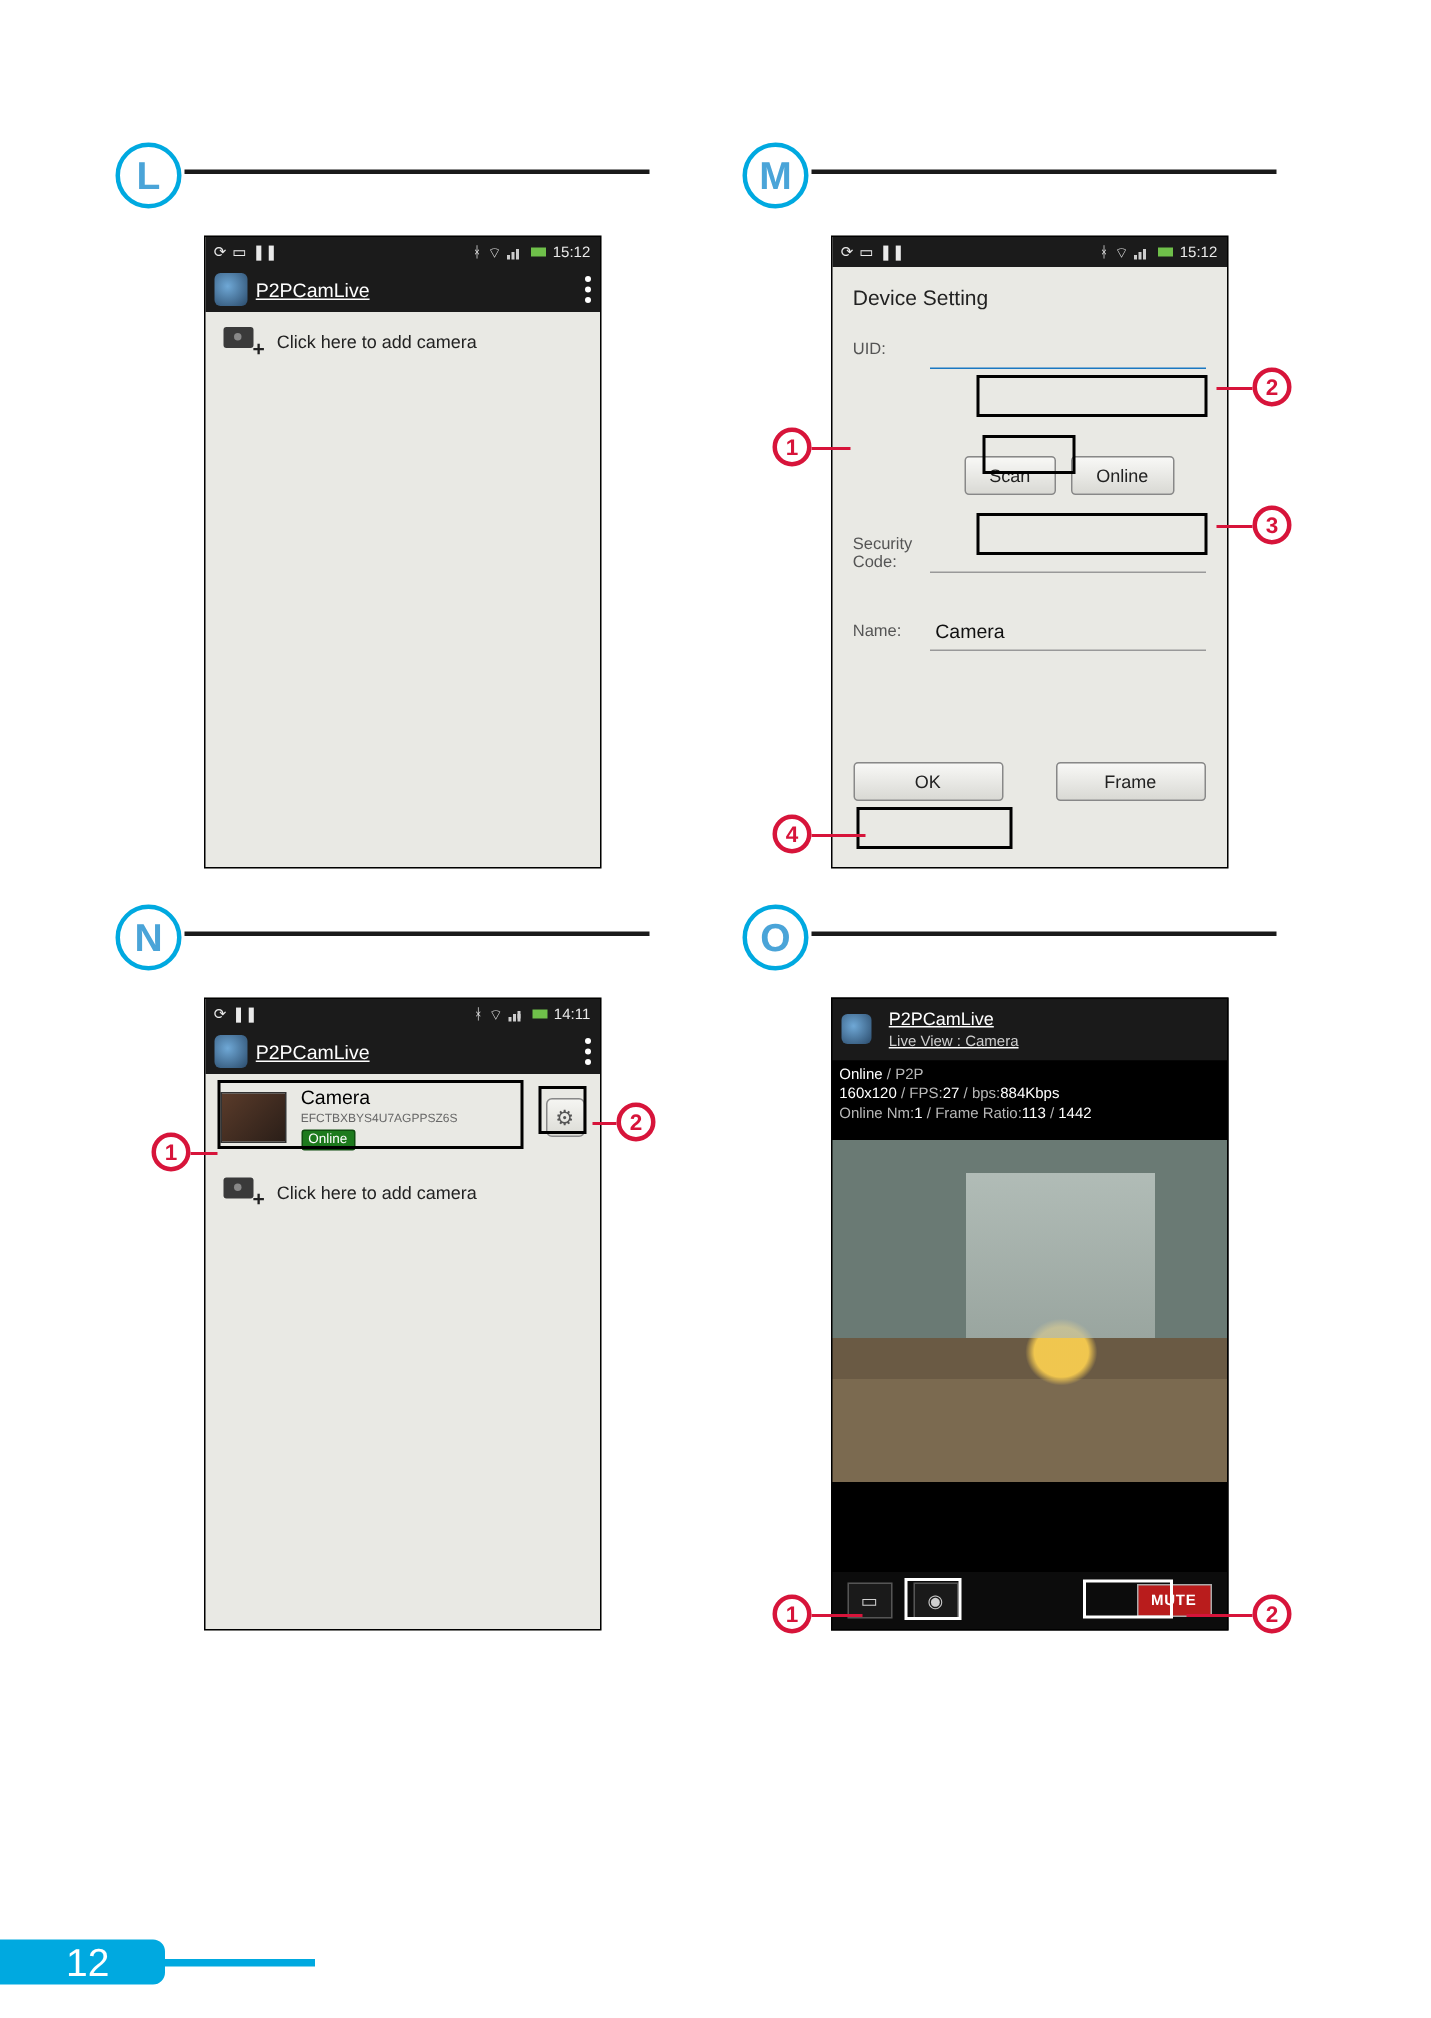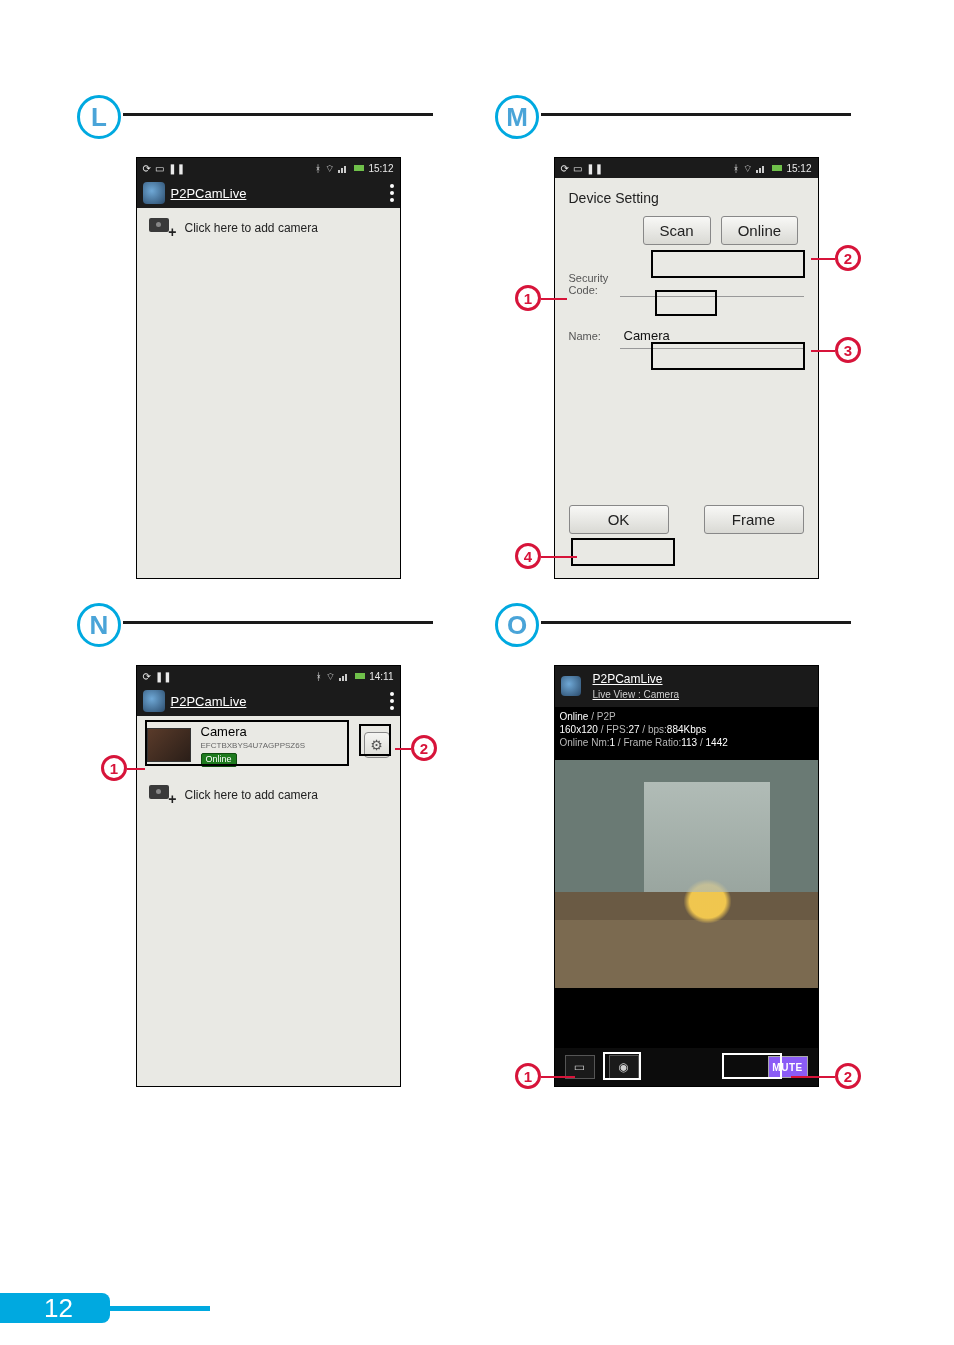--- a/index.html
+++ b/index.html
@@ -109,21 +109,21 @@
   .form-row { display:flex; align-items:center; margin: 14px 0; font-size: 11px; color:#555; }
   .form-row label { width: 74px; }
   .form-row input[type=text] {
     flex:1; height:26px; border:none; border-bottom: 1px solid #999; background: transparent;
     padding: 0 4px; font-size: 13px; color:#111;
   }
   .btn-row { display:flex; gap: 10px; margin-left: 74px; margin-top:6px; }
   .btn-beveled {
     background: linear-gradient(#f8f8f6,#d9d9d4);
     border: 1px solid #888; border-radius: 3px;
-    font-size: 15px; padding: 5px 16px; color:#222;
+    font-size: 12px; padding: 5px 16px; color:#222;margin-top:44px;
   }
   .bottom-btns {
     position: absolute; bottom: 14px; left: 14px; right: 14px;
     display:flex; justify-content: space-between;
   }
   .bottom-btns .btn-beveled { width: 100px; text-align:center; }
   
   .cam-item { display:flex; align-items:center; padding: 8px 10px; gap:10px; }
   .cam-thumb { width:44px; height:34px; background: linear-gradient(135deg,#5a3b2a,#2a1e18); border:1px solid #333; }
   .cam-meta { font-size: 10px; color:#333; line-height:1.3; }
@@ -147,21 +147,21 @@
   }
   .video-area::after{
     content:''; position:absolute; left:34%; top:10%; width:48%; height:48%;
     background: linear-gradient(#cfd8d3,#aeb8b2); opacity:.7;
   }
   .bottom-bar-o {
     position:absolute; left:0; right:0; bottom:0; height:38px; background:#0c0c0c;
     display:flex; align-items:center; padding: 0 10px; gap: 14px;
   }
   .bbtn { width:30px;height:24px;border:1px solid #555;display:flex;align-items:center;justify-content:center;color:#cfcfcf;font-size:12px;background:#1a1a1a;}
-  .mute-btn { margin-left:auto; width:40px;height:22px;border:1px solid #aaa;color:#fff;font-size:10px;display:flex;align-items:center;justify-content:center; background:#8b5cf6; font-weight:600; letter-spacing:0.5px;}
+  .mute-btn { margin-left:auto; width:50px;height:22px;border:1px solid #aaa;color:#fff;font-size:10px;display:flex;align-items:center;justify-content:center; background:#b91c1c; font-weight:600; letter-spacing:0.5px;}
   
   .callout {
     position:absolute; width:26px;height:26px;border:3px solid #d7143a;border-radius:50%;
     background:#fff; color:#d7143a; font-weight:700; font-size:15px;
     display:flex;align-items:center;justify-content:center; z-index:5;
   }
   .hl-box { position:absolute; border:2px solid #000; z-index:4; pointer-events:none; }
   .cline { position:absolute; background:#d7143a; z-index:4; height:2px; }
   .footer-stripe{
     position:absolute; left:0; bottom:34px; width: 210px; height:5px; background:#00a9e0;
@@ -237,20 +237,24 @@
             <span>ᚼ</span>
             <span>⌔</span>
             <span class="signal"></span>
             <span class="battery"></span>
             <span>15:12</span>
           </div>
         </div>
         <div class="content-area">
           <div class="form-section">
             <div class="form-title">Device Setting</div>
+            <div class="form-row">
+              <label>UID:</label>
+              <input type="text" style="border-bottom-color: rgb(26, 120, 194);">
+            </div>
             <div class="btn-row">
               <button class="btn-beveled">Scan</button>
               <button class="btn-beveled">Online</button>
             </div>
             <div class="form-row" style="margin-top:26px;">
               <label>Security Code:</label>
               <input type="text" style="">
             </div>
             <div class="form-row" style="margin-top:26px;">
               <label>Name:</label>

